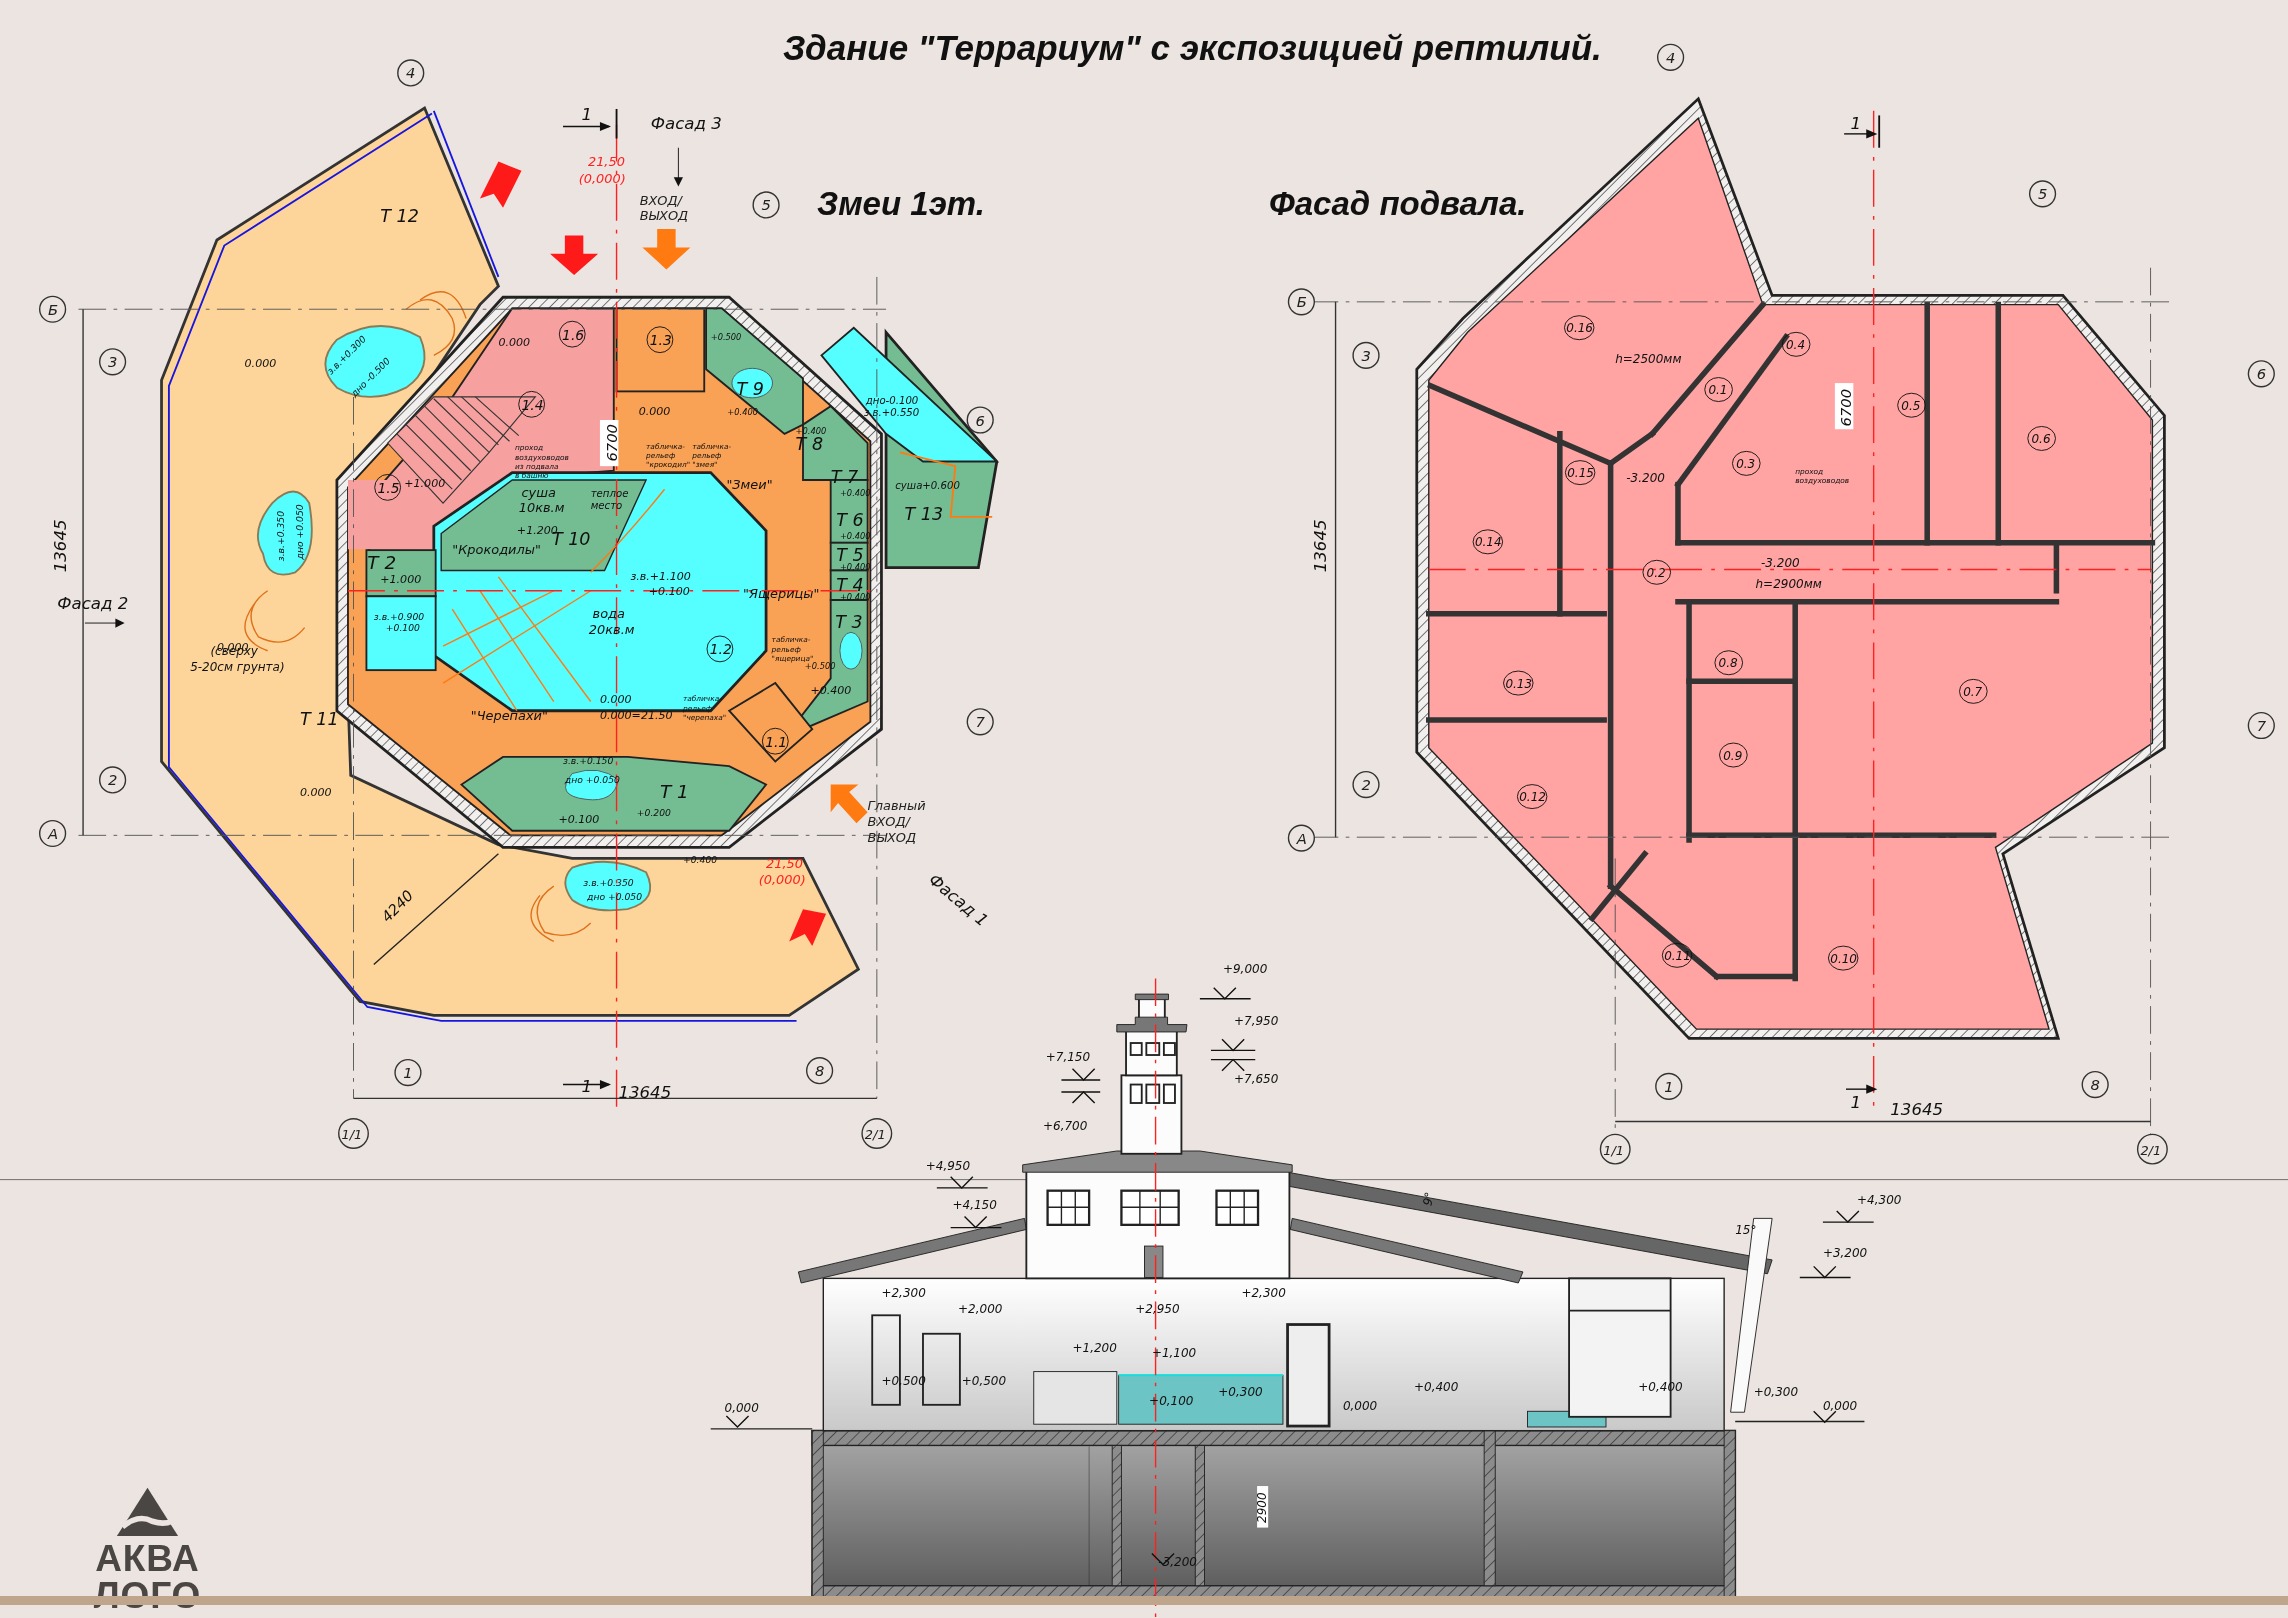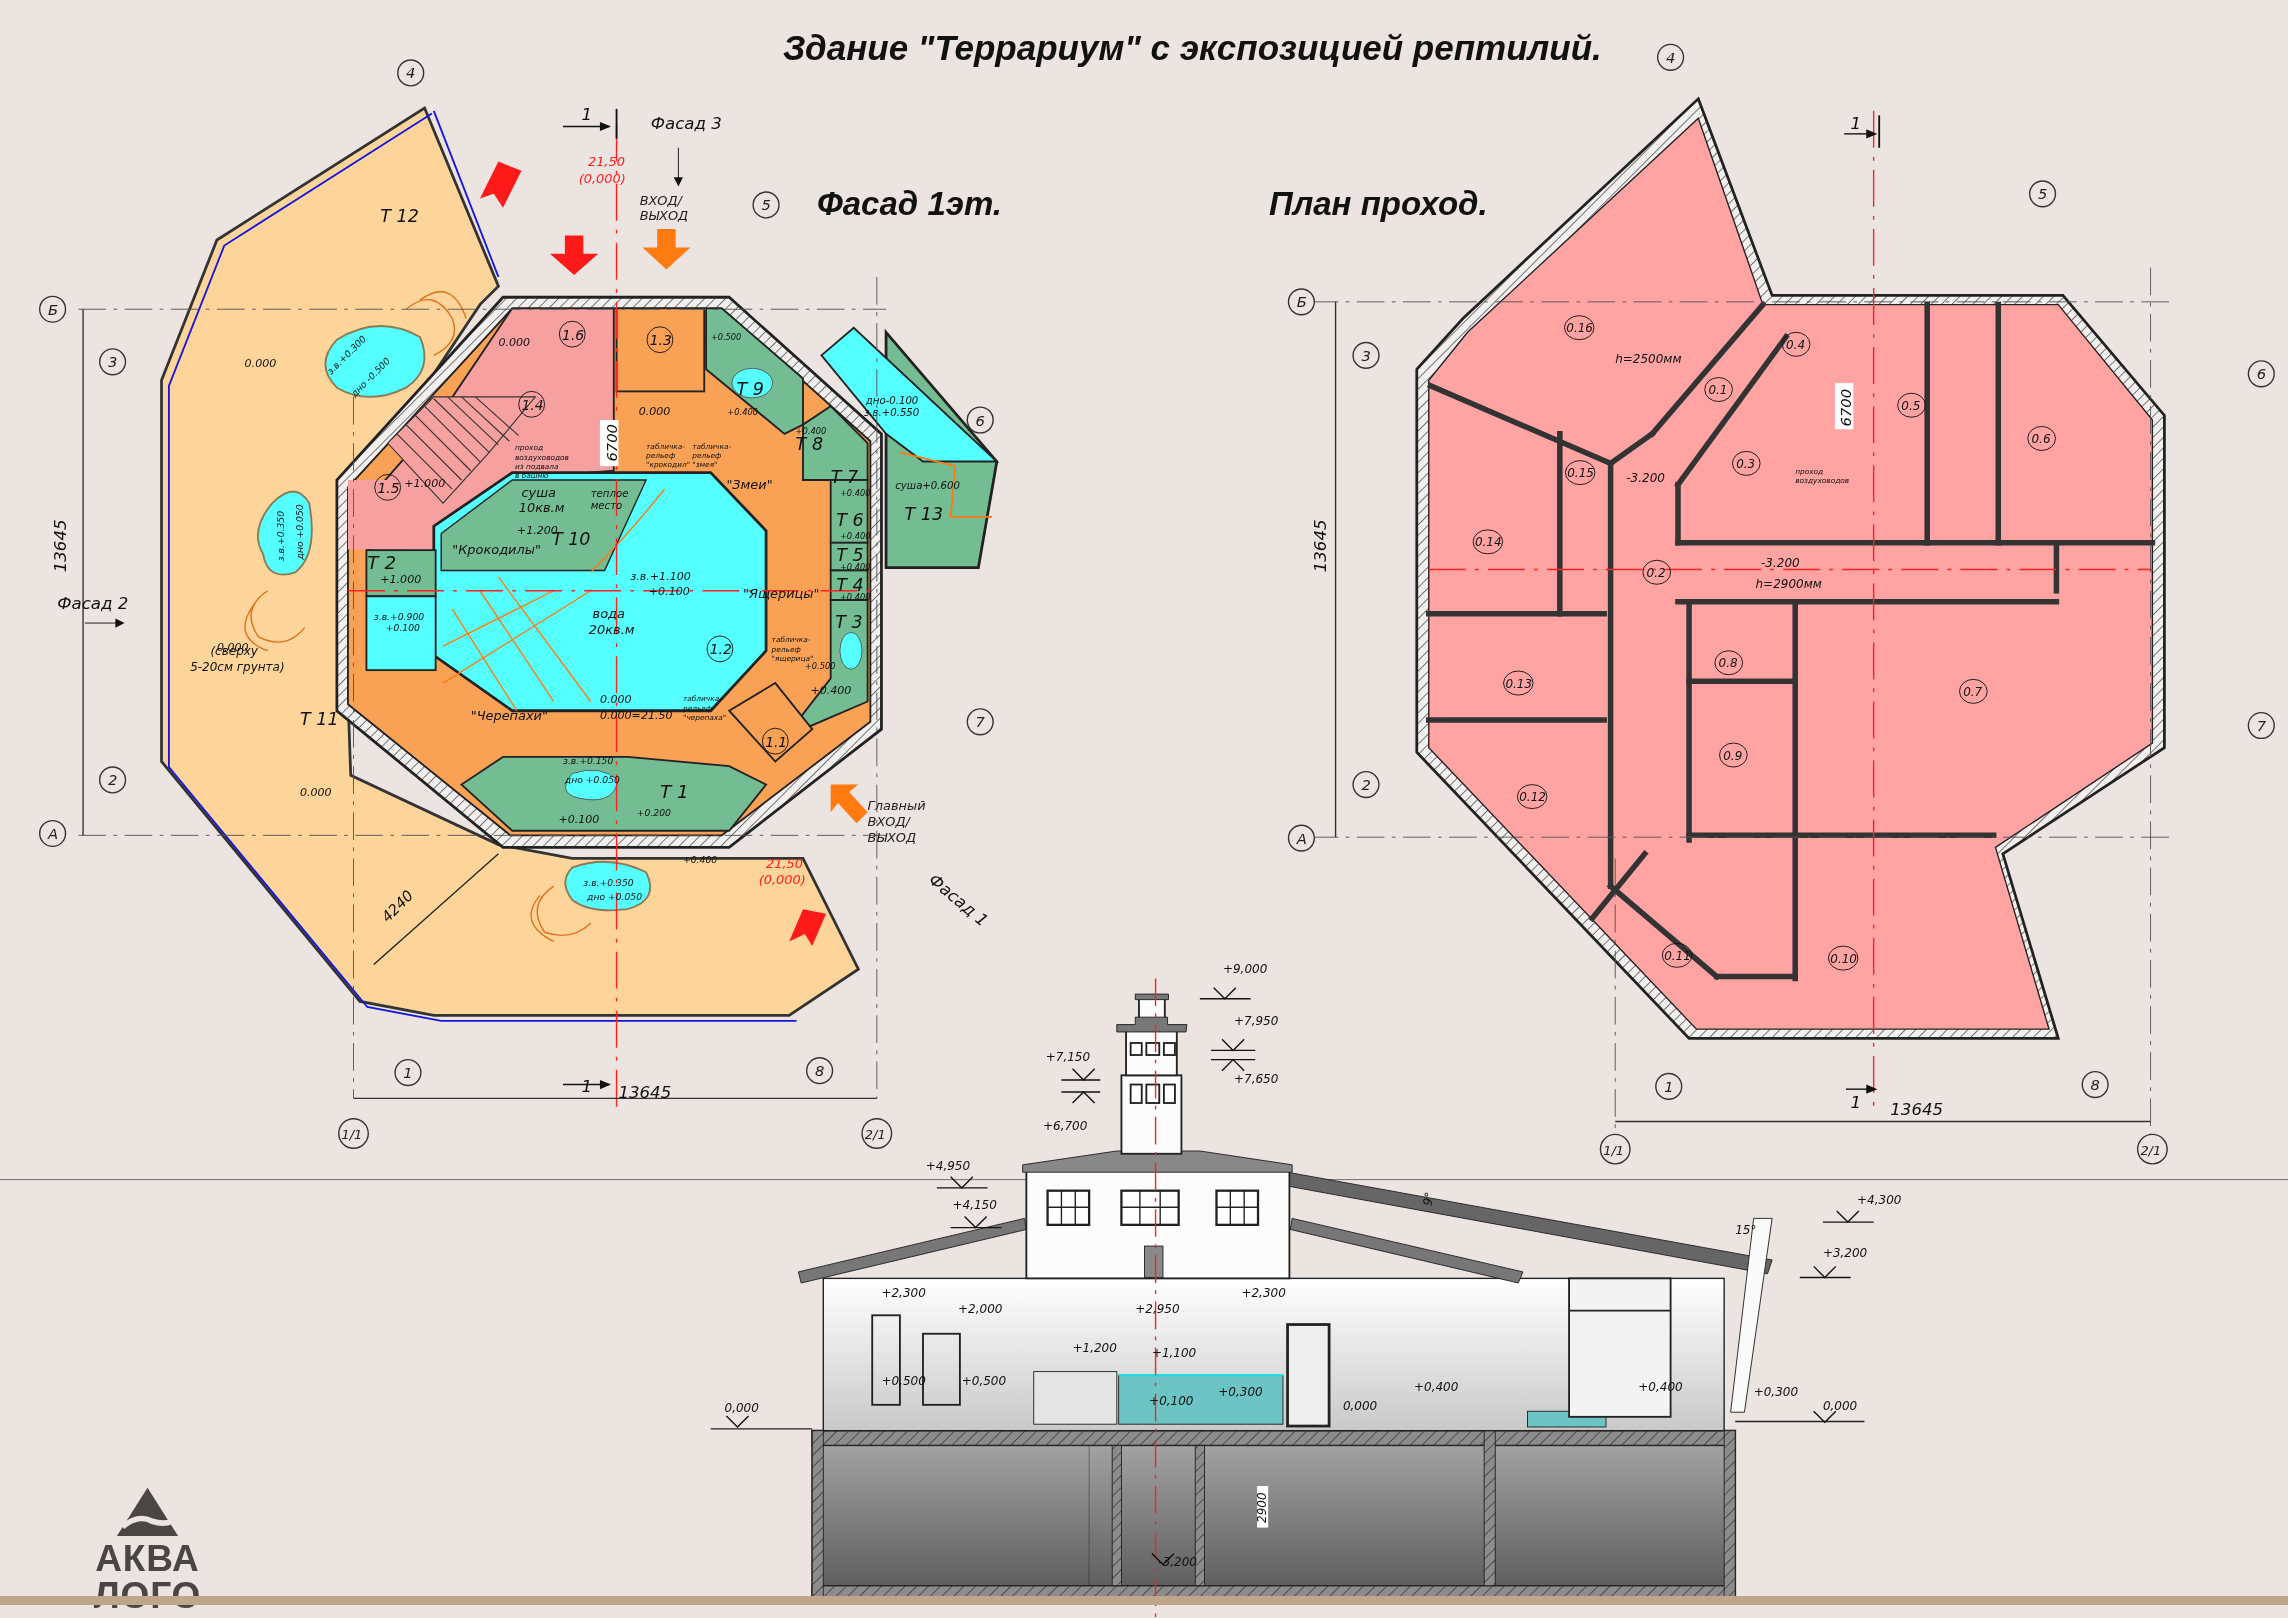--- a/index.html
+++ b/index.html
@@ -12,22 +12,22 @@
   .logo-main{font:bold 37px "Liberation Sans",sans-serif;color:#4a4644;letter-spacing:0.9px;line-height:37px;}
   .logo-sub{font:bold 16.6px "Liberation Sans",sans-serif;color:#4a4644;letter-spacing:8.3px;line-height:18.5px;}
   .ground-strip{position:absolute;left:0;top:1596px;width:2289px;height:9.2px;background:#bfa58b;}
 </style>
 </head>
 <body>
 
 <div class="sheet">
 
   <div class="title">Здание "Террариум" с экспозицией рептилий.</div>
-  <div class="subtitle" style="left:817px;top:185px;">Фасад 1эт.</div>
-  <div class="subtitle" style="left:1269px;top:185px;">План проход.</div>
+  <div class="subtitle" style="left:817px;top:185px;">Змеи 1эт.</div>
+  <div class="subtitle" style="left:1269px;top:185px;">Фасад подвала.</div>
 
   <svg width="2289" height="1619" viewBox="0 0 2480 1754" style="position:absolute;left:0;top:0;">
     <defs>
       <pattern id="hatch" width="8" height="8" patternUnits="userSpaceOnUse" patternTransform="rotate(45)">
         <rect width="8" height="8" fill="#f2f0ee"></rect>
         <line x1="0" y1="0" x2="0" y2="8" stroke="#333" stroke-width="1.4"></line>
       </pattern>
       <pattern id="hatchDark" width="9" height="9" patternUnits="userSpaceOnUse" patternTransform="rotate(45)">
         <rect width="9" height="9" fill="#8c8c8c"></rect>
         <line x1="0" y1="0" x2="0" y2="9" stroke="#222" stroke-width="1.3"></line>

